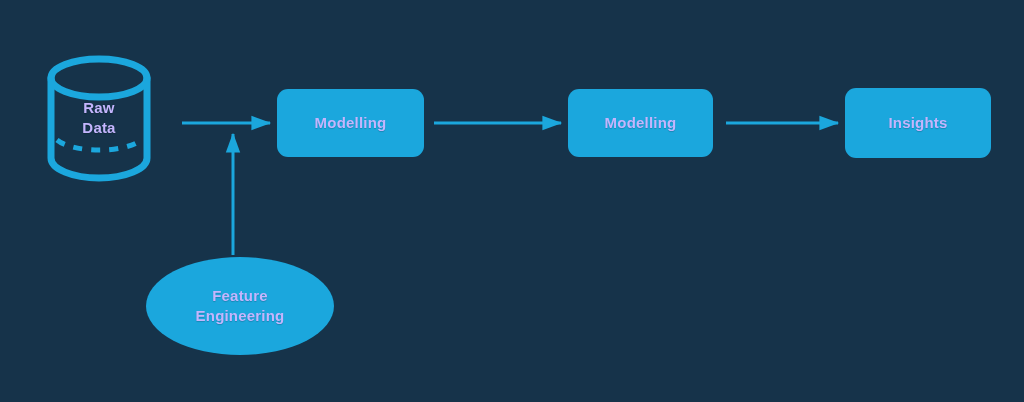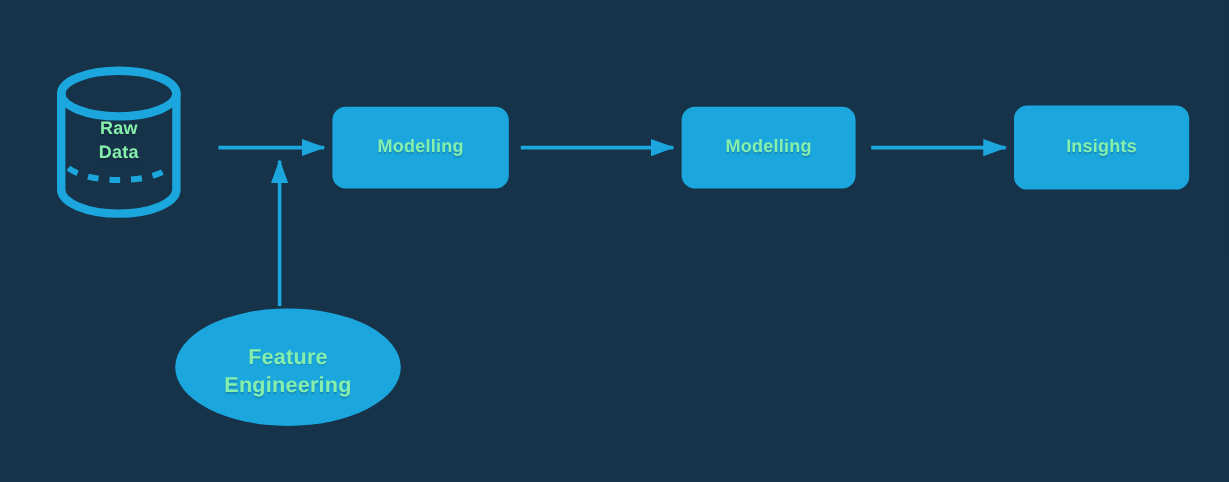--- a/index.html
+++ b/index.html
@@ -19,21 +19,21 @@
   }
   .svg-layer {
     position: absolute;
     left: 0;
     top: 0;
     width: 1024px;
     height: 402px;
   }
   .node-label {
     position: absolute;
-    color: #86efac;
+    color: #c4b5fd;
     font-weight: bold;
     text-align: center;
     line-height: 1.32;
     letter-spacing: 0.2px;
     white-space: pre-line;
     pointer-events: none;
     text-shadow: 0 1px 1px rgba(0,0,0,0.18);
   }
   .lbl-raw-data {
     left: 50px;
@@ -56,21 +56,21 @@
   .lbl-insights {
     left: 845px;
     top: 113px;
     width: 146px;
     font-size: 15px;
   }
   .lbl-feature-eng {
     left: 146px;
     top: 286px;
     width: 188px;
-    font-size: 18px;
+    font-size: 15px;
   }
 </style>
 </head>
 <body>
 
 <div id="canvas">
 
   <svg class="svg-layer" viewBox="0 0 1024 402">
     <defs>
       <marker id="arrowhead" markerWidth="7" markerHeight="7" refX="6.2" refY="3" orient="auto" markerUnits="strokeWidth">

